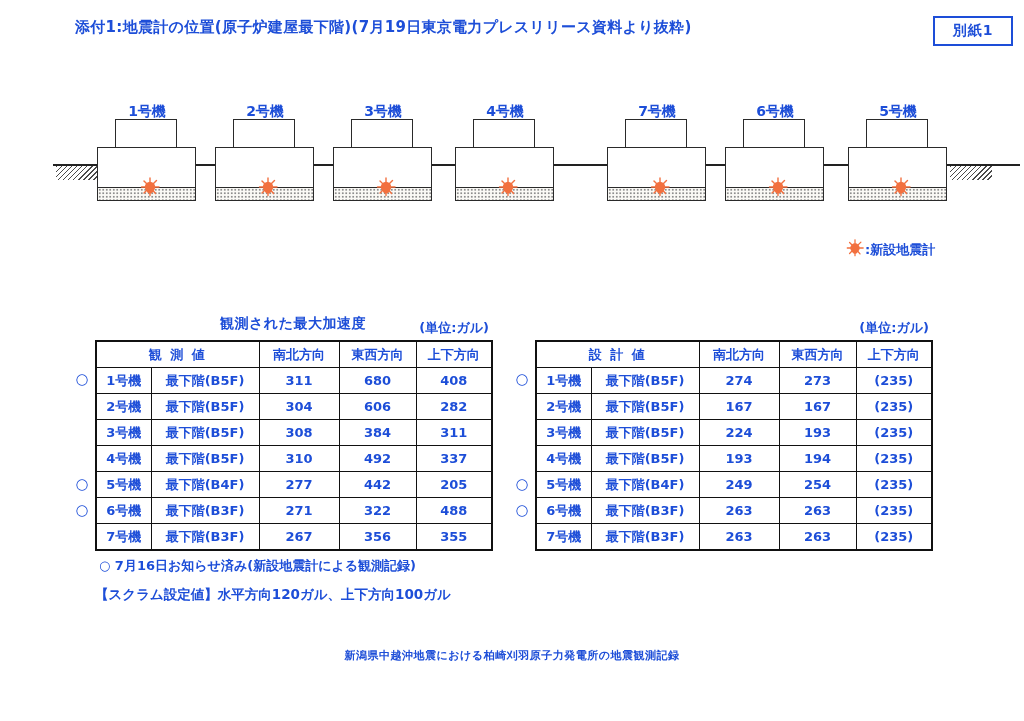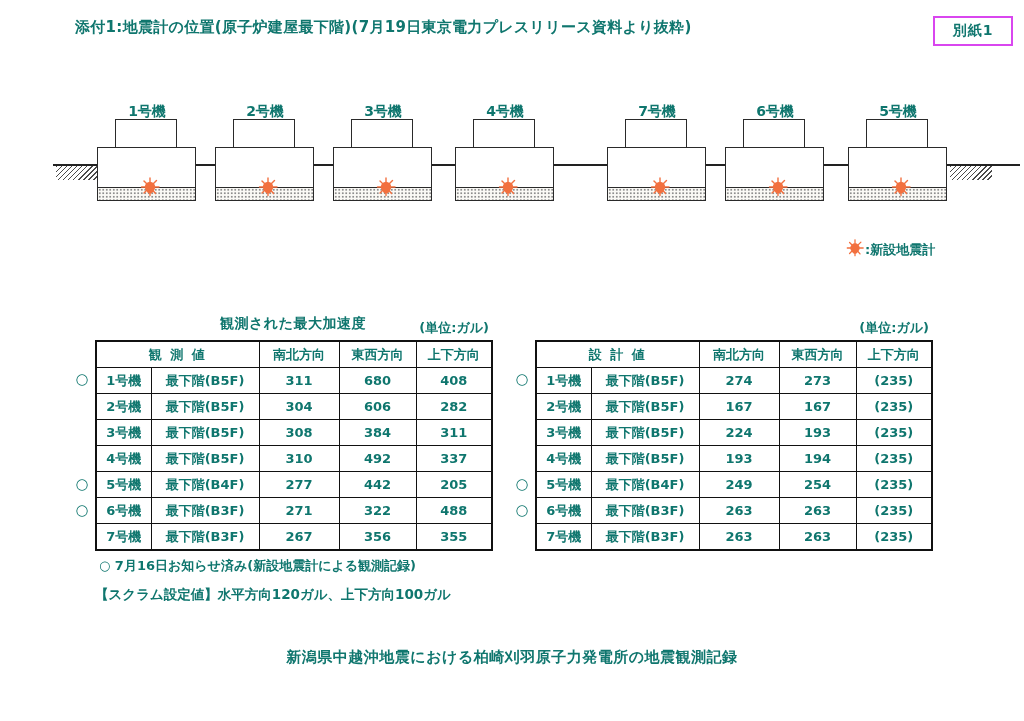--- a/index.html
+++ b/index.html
@@ -1,24 +1,24 @@
 <!DOCTYPE html>
 <html><head>
 <meta charset="utf-8">
 <style>
   html,body{margin:0;padding:0;background:#e9e9e9;}
   .page{
     position:relative;width:1024px;height:721px;background:#ffffff;
     font-family:"DejaVu Sans","Liberation Sans",sans-serif;
-    color:#0f766e;font-weight:700;overflow:hidden;
+    color:#1d4ed8;font-weight:700;overflow:hidden;
   }
   .doc-title{position:absolute;left:75px;top:18px;font-size:15px;letter-spacing:.3px;}
   .badge{
     position:absolute;left:933px;top:16px;width:76px;height:26px;
-    border:2px solid #d946ef;display:flex;align-items:center;justify-content:center;
+    border:2px solid #1d4ed8;display:flex;align-items:center;justify-content:center;
     font-size:14px;letter-spacing:1px;
   }
   
   .diagram{position:absolute;left:0;top:0;width:1024px;height:290px;}
   .ground-line{position:absolute;left:53px;top:164px;width:967px;height:2px;background:#222;}
   .hatch{
     position:absolute;top:166px;height:14px;
     background-image:repeating-linear-gradient(135deg,#4a4a4a 0,#4a4a4a 1px,transparent 1px,transparent 3.6px);
   }
   .hatch-left{left:56px;width:41px;}
@@ -44,21 +44,21 @@
   table.dtable{border-collapse:collapse;table-layout:fixed;width:396px;border:2.2px solid #111;}
   table.dtable th,table.dtable td{
     border:1.6px solid #111;height:25px;padding:0;text-align:center;
     font-size:13px;font-weight:700;overflow:hidden;white-space:nowrap;
   }
   th.group{letter-spacing:2px;}
   .rowmark{position:absolute;left:-22px;width:18px;height:18px;font-size:15px;line-height:18px;text-align:center;}
   .t-note{margin-top:6px;font-size:13px;padding-left:4px;}
   .t-note.right{text-align:right;font-size:12.5px;padding-right:0;}
   .scram-note{position:absolute;left:95px;top:586px;font-size:13.5px;}
-  .caption{position:absolute;left:12px;top:648px;width:1000px;text-align:center;font-size:15px;letter-spacing:.5px;}
+  .caption{position:absolute;left:12px;top:648px;width:1000px;text-align:center;font-size:11px;letter-spacing:.5px;}
 </style>
 </head>
 <body>
 
 <div class="page">
 
   <div class="doc-title">添付1:地震計の位置(原子炉建屋最下階)(7月19日東京電力プレスリリース資料より抜粋)</div>
   <div class="badge">別紙1</div>
 
   <div class="diagram">

